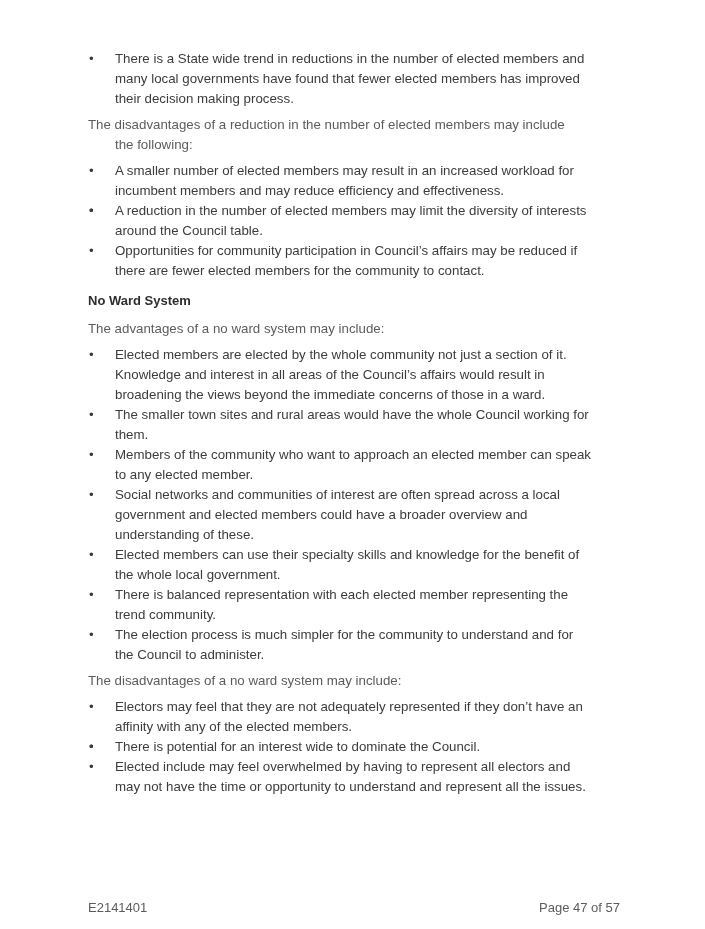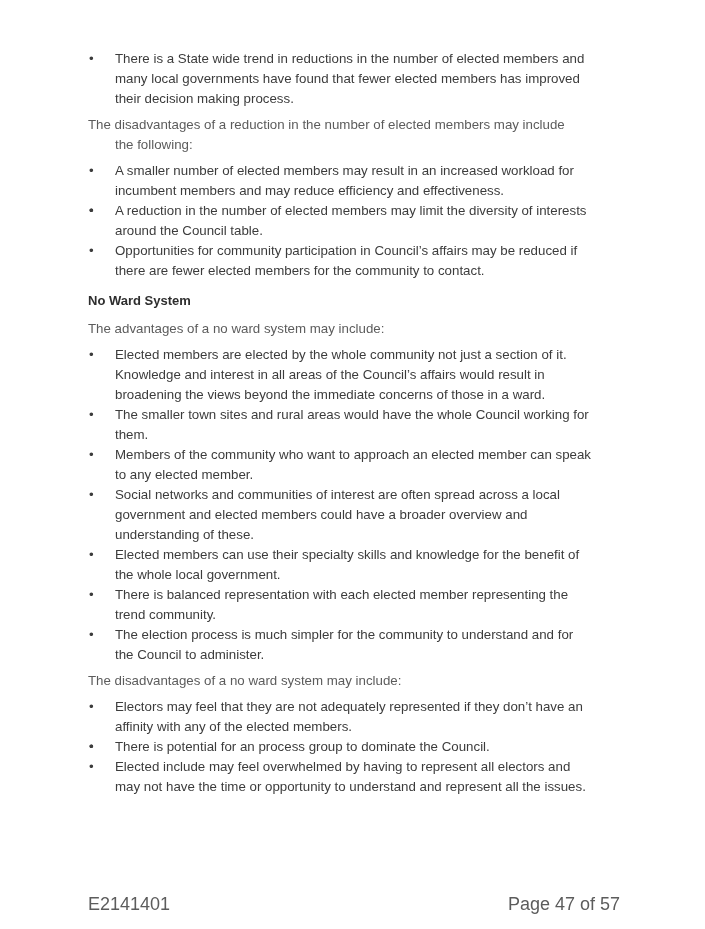--- a/index.html
+++ b/index.html
@@ -54,21 +54,21 @@
     line-height: 20px;
     color: #2e2e2e;
     font-weight: bold;
     text-indent: 0;
   }
   .footer {
     position: absolute;
     left: 88px;
     right: 85px;
     bottom: 14px;
-    font-size: 18px;
+    font-size: 13px;
     color: #5c5c5c;
     display: flex;
     justify-content: space-between;
     text-align: center;
   }
 </style>
 </head>
 <body>
 
 <div class="page">
@@ -81,19 +81,19 @@
 there are fewer elected members for the community to contact.</span></li></ul><h2 class="heading">No Ward System</h2><p class="para"><span>The </span><strong>advantages</strong><span> of a no ward system may include:</span></p><ul class="bullets"><li><span class="marker">•</span><span>Elected members are elected by the whole community not just a section of it.
 Knowledge and interest in all areas of the Council’s affairs would result in
 broadening the views beyond the immediate concerns of those in a ward.</span></li><li><span class="marker">•</span><span>The smaller town sites and rural areas would have the whole Council working for
 them.</span></li><li><span class="marker">•</span><span>Members of the community who want to approach an elected member can speak
 to any elected member.</span></li><li><span class="marker">•</span><span>Social networks and communities of interest are often spread across a local
 government and elected members could have a broader overview and
 understanding of these.</span></li><li><span class="marker">•</span><span>Elected members can use their specialty skills and knowledge for the benefit of
 the whole local government.</span></li><li><span class="marker">•</span><span>There is balanced representation with each elected member representing the
 trend community.</span></li><li><span class="marker">•</span><span>The election process is much simpler for the community to understand and for
 the Council to administer.</span></li></ul><p class="para"><span>The </span><strong>disadvantages</strong><span> of a no ward system may include:</span></p><ul class="bullets"><li><span class="marker">•</span><span>Electors may feel that they are not adequately represented if they don’t have an
-affinity with any of the elected members.</span></li><li><span class="marker">•</span></li><li><span class="marker">•</span><span>There is potential for an process group to dominate the Council.</span></li><li><span class="marker">•</span><span>Elected include may feel overwhelmed by having to represent all electors and
+affinity with any of the elected members.</span></li><li><span class="marker">•</span></li><li><span class="marker">•</span><span>There is potential for an interest wide to dominate the Council.</span></li><li><span class="marker">•</span><span>Elected include may feel overwhelmed by having to represent all electors and
 may not have the time or opportunity to understand and represent all the issues.</span></li></ul></div>
   <div class="footer">
     <span>E2141401</span>
     <span>Page 47 of 57</span>
   </div>
 </div>
 
 </body></html>

